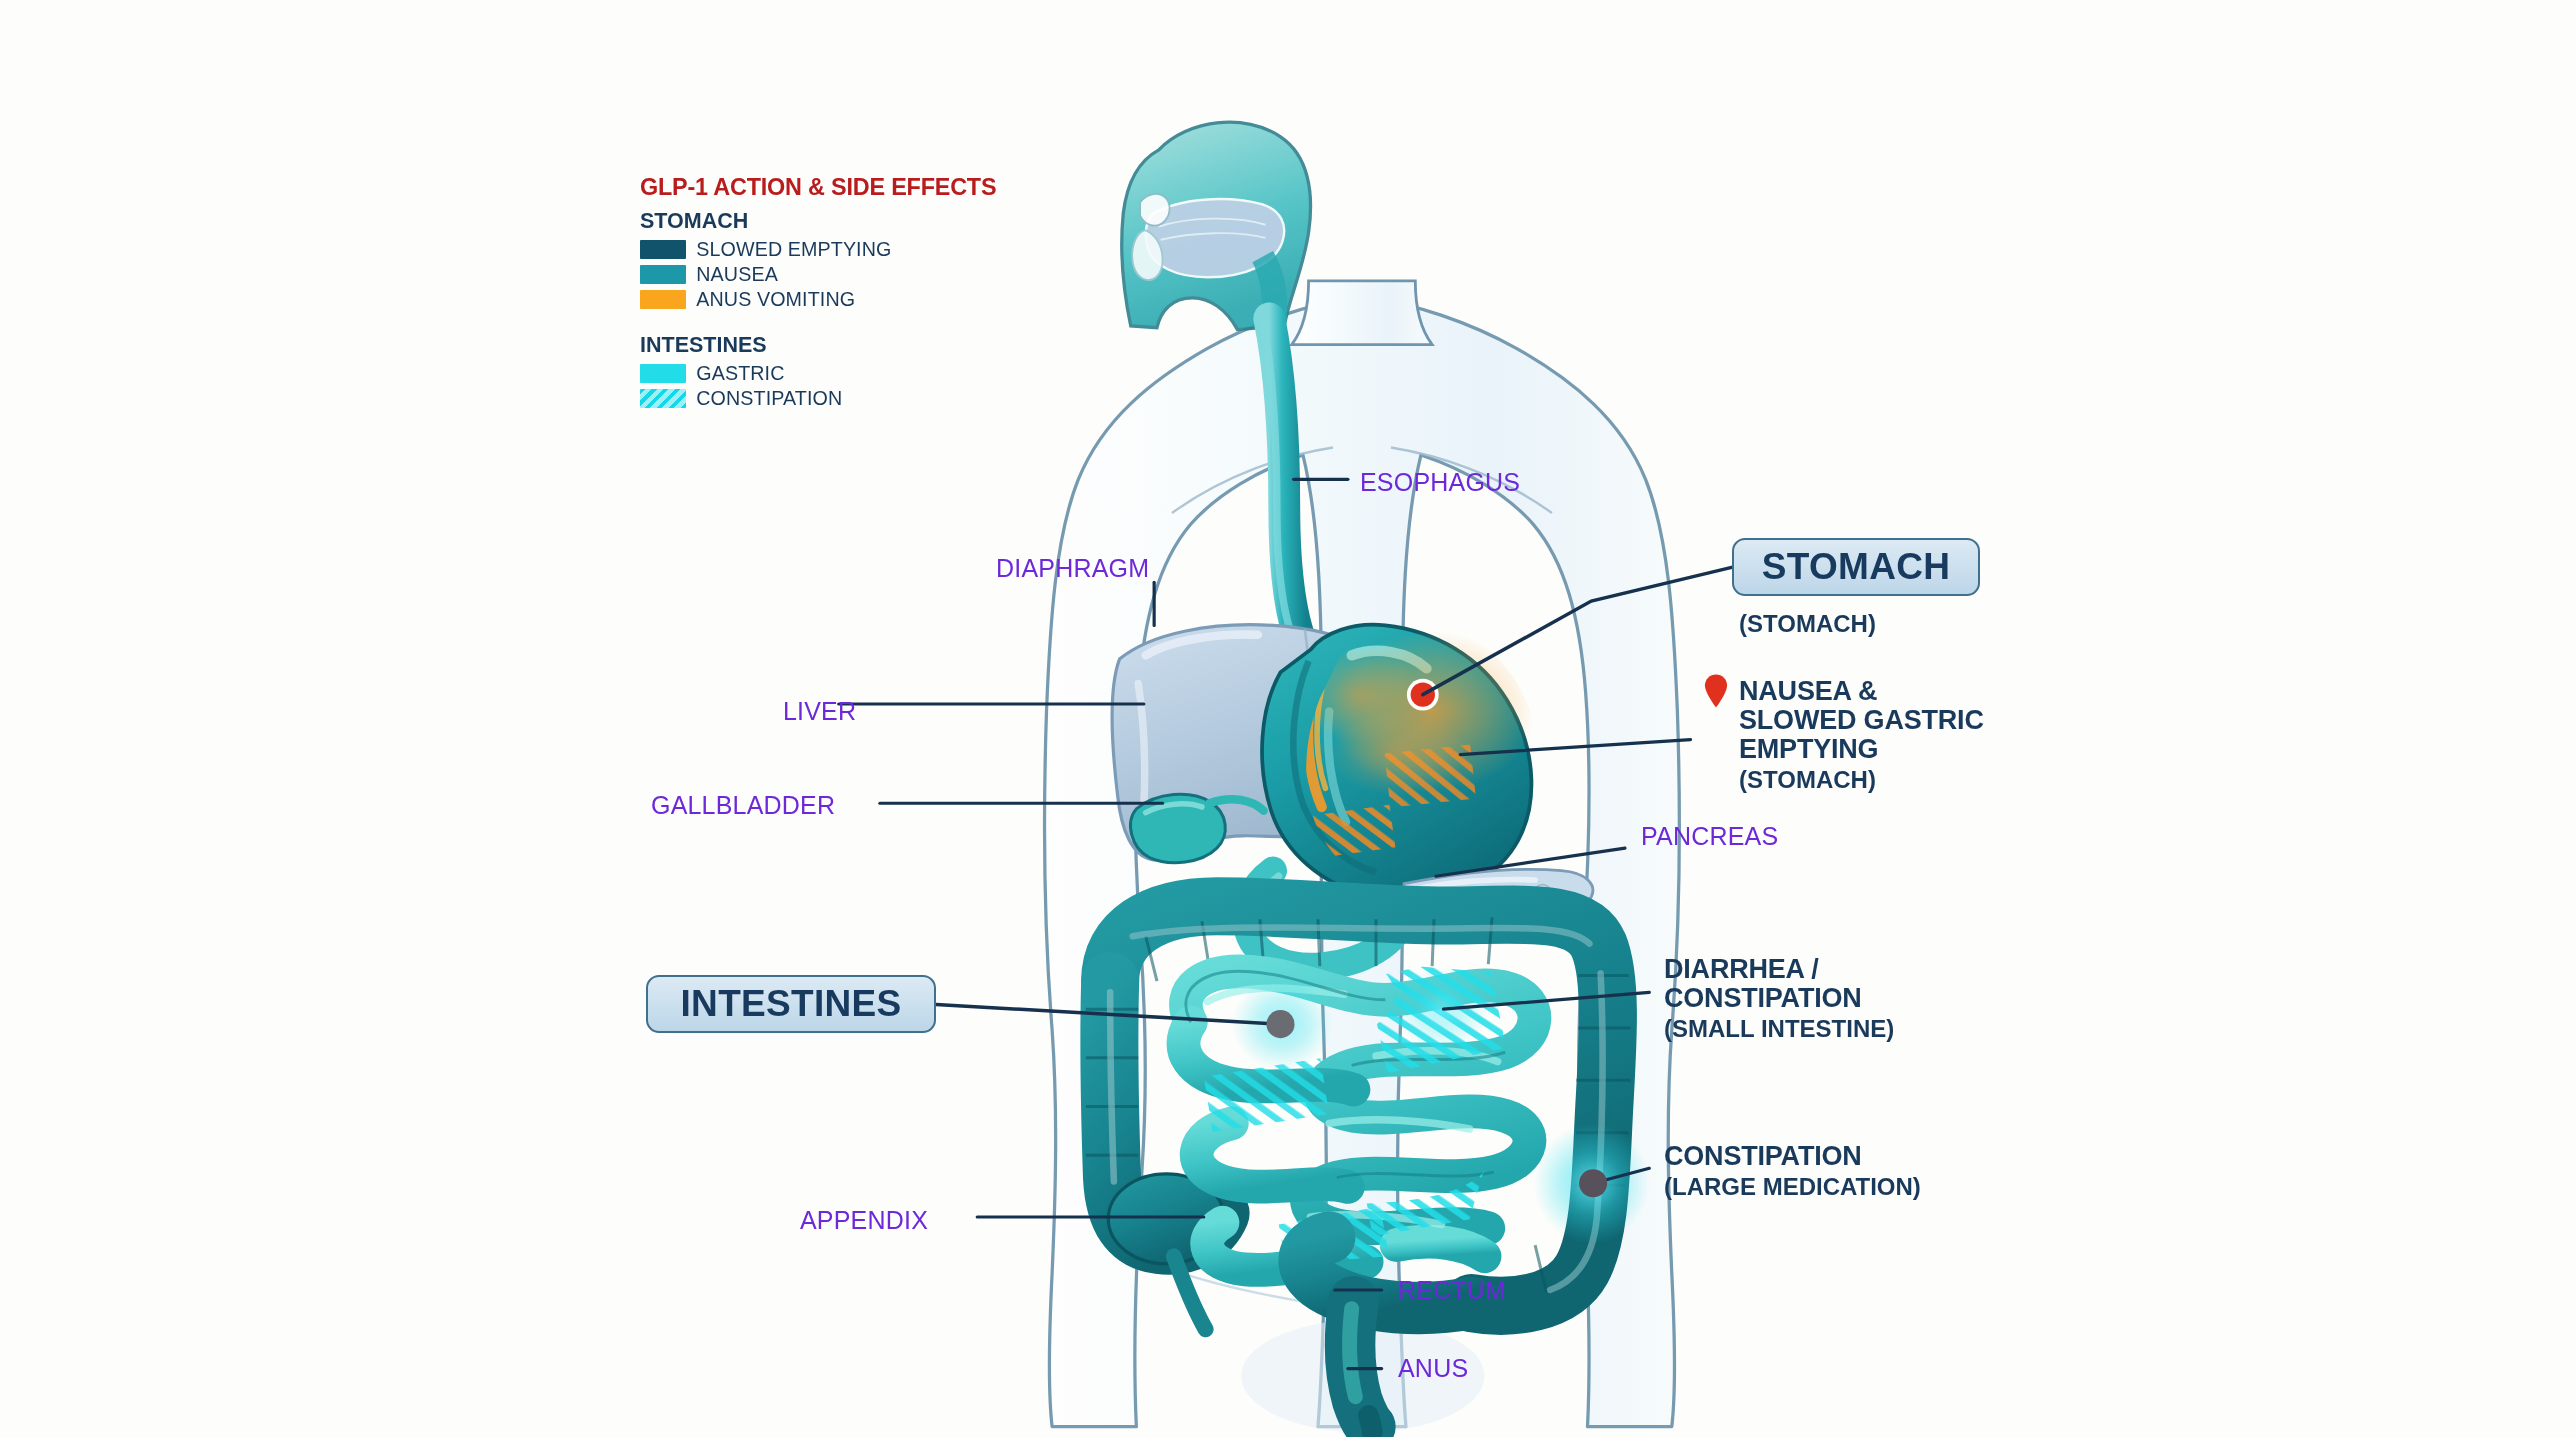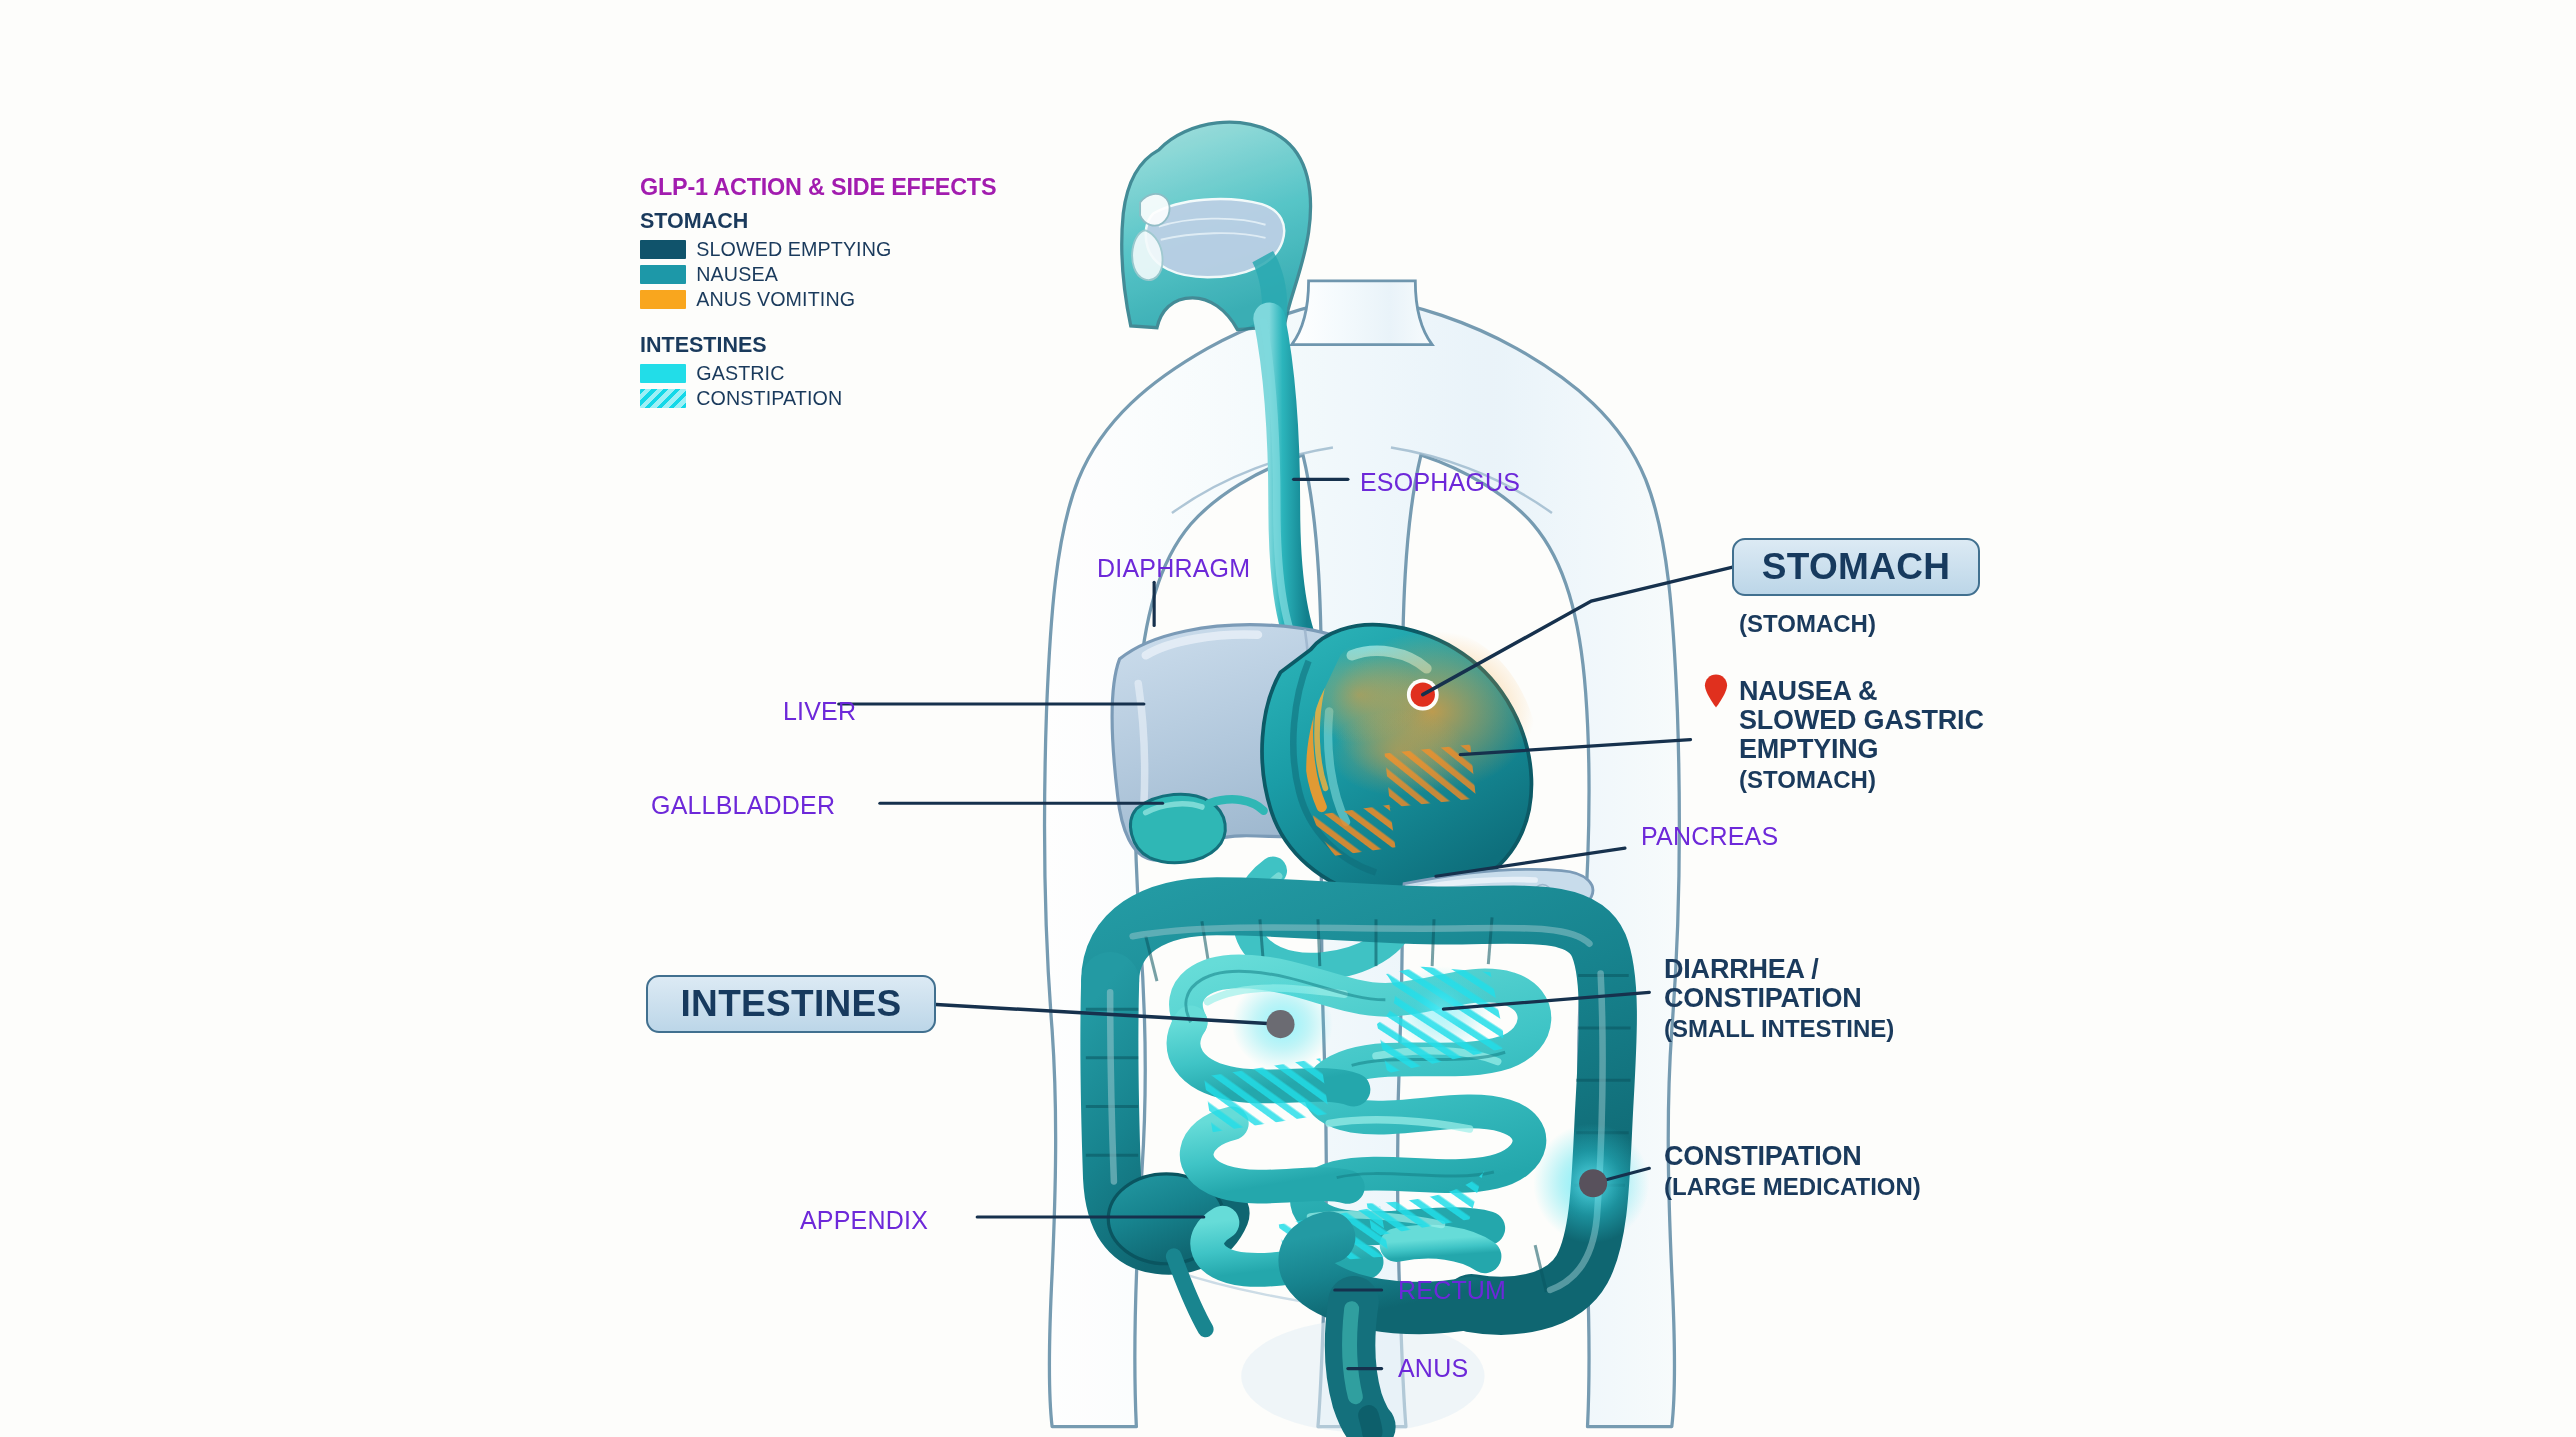--- a/index.html
+++ b/index.html
@@ -14,21 +14,21 @@
   
   #title {
     position: absolute; left: 639px; top: 45px;
     font-size: 39px; font-weight: 700; letter-spacing: -0.6px;
     color: #1a3a5c; white-space: nowrap;
   }
 
   
   #legend { position: absolute; left: 640px; top: 174px; width: 487px; }
   .lg-title {
-    font-size: 23.4px; font-weight: 700; color: #a21caf;
+    font-size: 23.4px; font-weight: 700; color: #b91c1c;
     letter-spacing: -0.2px; margin-bottom: 8.4px; white-space: nowrap;
   }
   .lg-group { font-size: 21.5px; font-weight: 700; color: #1a3a5c; margin-top: 3.7px; margin-bottom: 2.8px; }
   .lg-group.second { margin-top: 20.6px; }
   .lg-row { display: flex; align-items: center; height: 25px; }
   .lg-sw {
     width: 46px; height: 19px; margin-right: 10.3px; flex: none;
     border-radius: 0.9px;
   }
   .lg-lbl { font-size: 19.7px; color: #1a3a5c; letter-spacing: 0.1px; white-space: nowrap; }
@@ -509,21 +509,21 @@
     <div class="sub">(SMALL INTESTINE)</div>
   </div>
 
   <div class="anno" id="anno-constipation">
     <div class="big">CONSTIPATION</div>
     <div class="sub">(LARGE MEDICATION)</div>
   </div>
 
   <div id="organ-labels">
       <div class="olabel" style="left: 1360px; top: 468px;">ESOPHAGUS</div>
-      <div class="olabel" style="left: 1097px; top: 554px;">DIAPHRAGM</div>
+      <div class="olabel" style="left: 996px; top: 554px;">DIAPHRAGM</div>
       <div class="olabel" style="left: 783px; top: 697px;">LIVER</div>
       <div class="olabel" style="left: 651px; top: 791px;">GALLBLADDER</div>
       <div class="olabel" style="left: 1641px; top: 822px;">PANCREAS</div>
       <div class="olabel" style="left: 800px; top: 1206px;">APPENDIX</div>
       <div class="olabel" style="left: 1398px; top: 1276px;">RECTUM</div>
       <div class="olabel" style="left: 1398px; top: 1354px;">ANUS</div>
     </div>
 
 </div>
 

